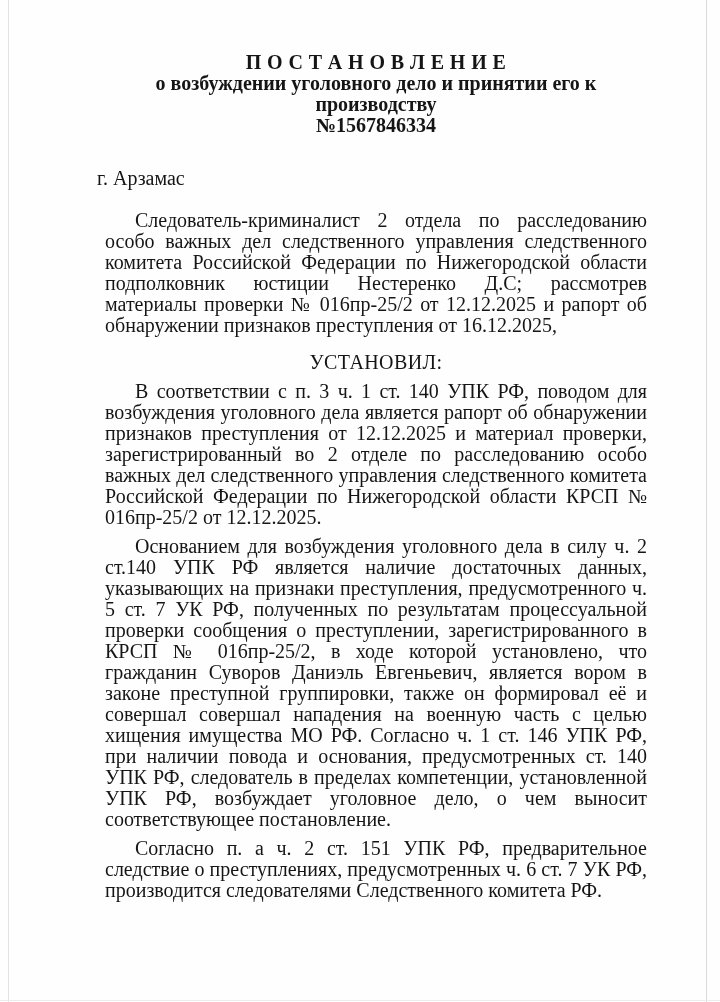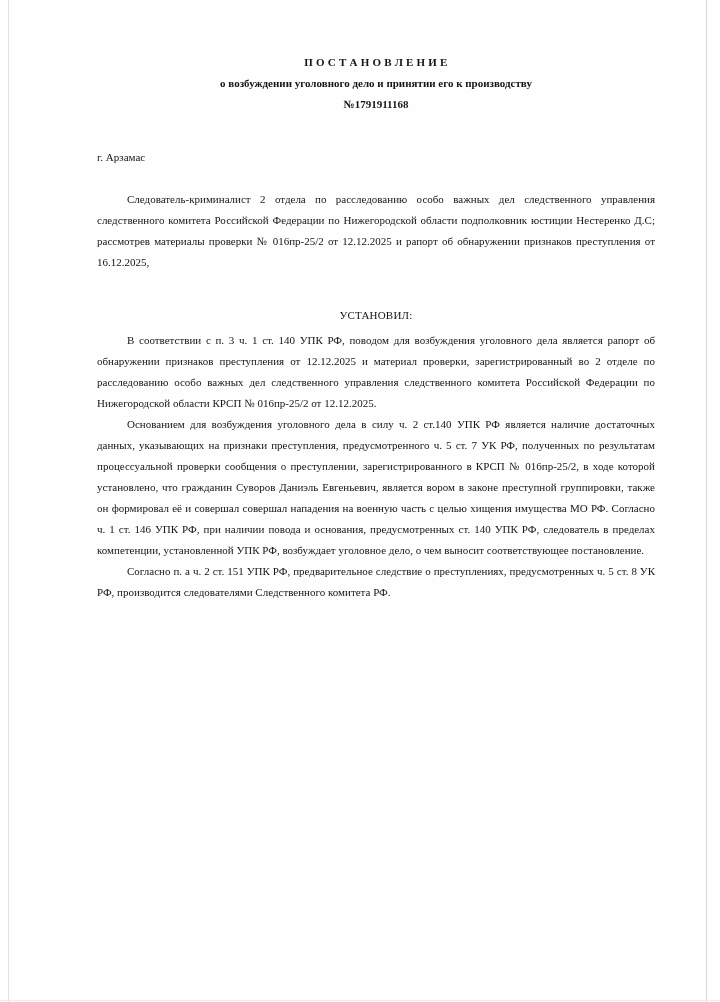--- a/index.html
+++ b/index.html
@@ -3,21 +3,21 @@
 <meta charset="utf-8">
 <style>
   html, body { margin: 0; padding: 0; background: #ffffff; }
   .page {
     position: relative;
     width: 720px;
     height: 1002px;
     background: #fefefe;
     overflow: hidden;
     font-family: "Liberation Serif", "DejaVu Serif", serif;
-    font-size: 11px;
+    font-size: 20px;
     line-height: 21px;
     color: #151515;
   }
   .edge { position: absolute; background: #e2e2e2; }
   .edge-left   { left: 8px;  top: 0; bottom: 0; width: 1px; }
   .edge-right  { left: 706px; top: 0; bottom: 0; width: 1px; background: #dadada; }
   .edge-bottom { left: 0; right: 0; bottom: 1px; height: 1px; background: #ececec; }
 
   .content {
     position: absolute;
@@ -31,55 +31,55 @@
   .dateline {
     display: flex;
     justify-content: space-between;
     align-items: flex-start;
     margin-top: 32px;
   }
   .datetime { text-align: left; white-space: pre-wrap; }
   .para {
     text-align: justify;
     text-indent: 30px;
-    margin: 0;
+    margin: 8px;
   }
   .intro { margin-top: 21px; }
   .section-heading {
     text-align: center;
-    margin-top: 32px;
+    margin-top: 16px;
     margin-bottom: 4px;
     letter-spacing: 0.02em;
   }
 </style>
 </head>
 <body>
 
 <div class="page">
   <div class="edge edge-left"></div>
   <div class="edge edge-right"></div>
   <div class="edge edge-bottom"></div>
 
   <div class="content">
 
     <div class="t-center bold doc-title">П О С Т А Н О В Л Е Н И Е</div>
 
     <div class="t-center bold">о возбуждении уголовного дело и принятии его к производству</div>
 
-    <div class="t-center bold">№1791911168</div>
+    <div class="t-center bold">№1567846334</div>
 
     <div class="dateline">
       <div>г. Арзамас</div>
     </div>
 
     <p class="para intro">Следователь-криминалист 2 отдела по расследованию особо важных дел следственного управления следственного комитета Российской Федерации по Нижегородской области подполковник юстиции Нестеренко Д.С; рассмотрев материалы проверки № 016пр-25/2 от 12.12.2025 и рапорт об обнаружении признаков преступления от 16.12.2025,</p>
 
     <div class="section-heading">УСТАНОВИЛ:</div>
 
     <p class="para">В соответствии с п. 3 ч. 1 ст. 140 УПК РФ, поводом для возбуждения уголовного дела является рапорт об обнаружении признаков преступления от 12.12.2025 и материал проверки, зарегистрированный во 2 отделе по расследованию особо важных дел следственного управления следственного комитета Российской Федерации по Нижегородской области КРСП № 016пр-25/2 от 12.12.2025.</p>
 
     <p class="para">Основанием для возбуждения уголовного дела в силу ч. 2 ст.140 УПК РФ является наличие достаточных данных, указывающих на признаки преступления, предусмотренного ч. 5 ст. 7 УК РФ, полученных по результатам процессуальной проверки сообщения о преступлении, зарегистрированного в КРСП № 016пр-25/2, в ходе которой установлено, что гражданин Суворов Даниэль Евгеньевич, является вором в законе преступной группировки, также он формировал её и совершал совершал нападения на военную часть с целью хищения имущества МО РФ. Согласно ч. 1 ст. 146 УПК РФ, при наличии повода и основания, предусмотренных ст. 140 УПК РФ, следователь в пределах компетенции, установленной УПК РФ, возбуждает уголовное дело, о чем выносит соответствующее постановление.</p>
 
-    <p class="para">Согласно п. а ч. 2 ст. 151 УПК РФ, предварительное следствие о преступлениях, предусмотренных ч. 5 ст. 8 УК РФ, производится следователями Следственного комитета РФ.</p>
+    <p class="para">Согласно п. а ч. 2 ст. 151 УПК РФ, предварительное следствие о преступлениях, предусмотренных ч. 6 ст. 7 УК РФ, производится следователями Следственного комитета РФ.</p>
 
 
   </div>
 </div>
 
 </body></html>

